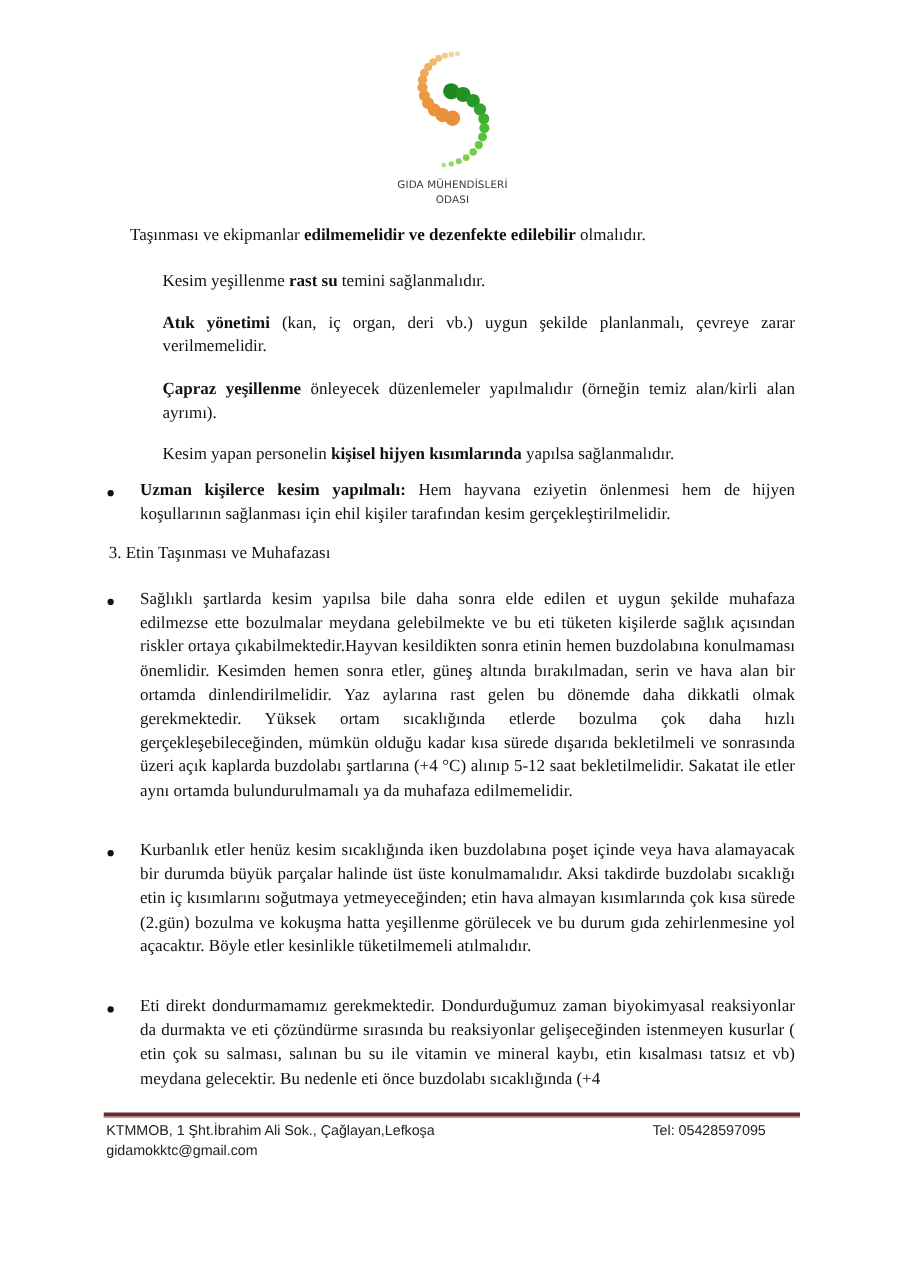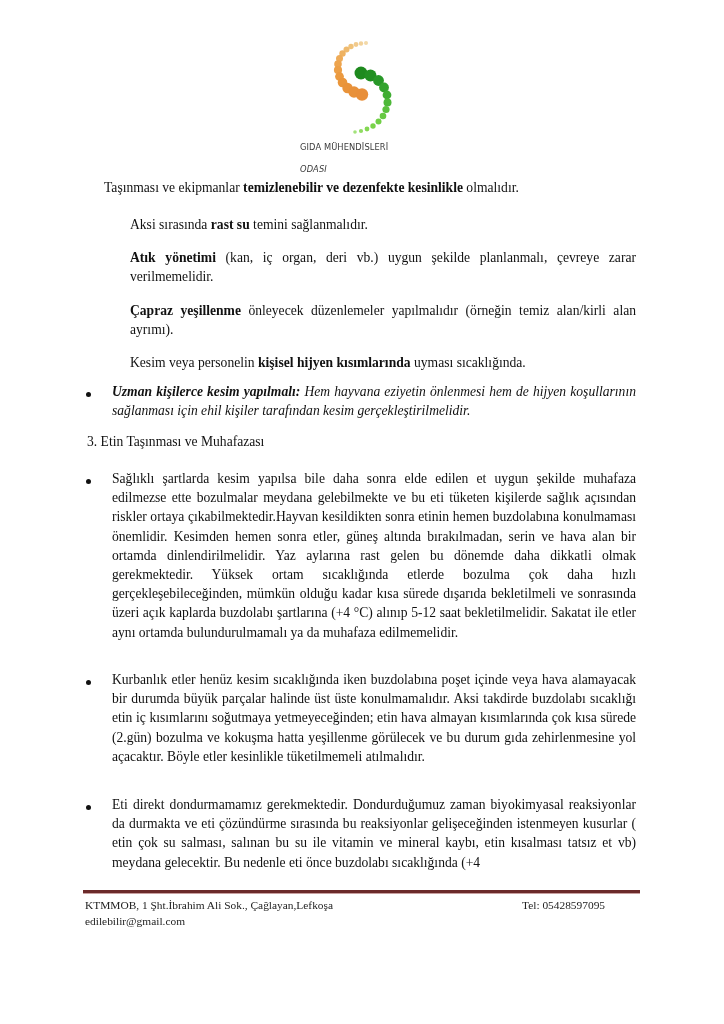--- a/index.html
+++ b/index.html
@@ -1,33 +1,33 @@
 <!DOCTYPE html>
 <html><head>
   <meta charset="utf-8">
   <style>
     html, body { margin: 0; padding: 0; background: #ffffff; }
     body { width: 724px; height: 1024px; position: relative; overflow: hidden;
            font-family: "Liberation Serif", "DejaVu Serif", serif; color: #111; }
     .logo { position: absolute; left: 300px; top: 38px; width: 124px; height: 130px; }
     .logo svg { position: absolute; left: 0; top: 0; }
-    .logo-text { position: absolute; left: 0; width: 124px; text-align: left;
+    .logo-text { position: absolute; left: 0; width: 124px; text-align: center;
                  font-family: "DejaVu Sans", sans-serif; font-size: 8.3px; color: #3a3a3a;
                  letter-spacing: 0.1px; line-height: 10px; }
     .logo-text.l1 { top: 104px; }
-    .logo-text.l2 { top: 126px; font-style: italic; }
+    .logo-text.l2 { top: 116px; }
 
     .p { position: absolute; font-size: 13.6px; line-height: 19.2px; }
     .just { text-align: justify; }
     b { font-weight: bold; }
     .bullet { position: absolute; width: 5px; height: 5px; border-radius: 50%; background: #111; }
 
     .footer-line { position: absolute; left: 83px; top: 890px; width: 557px; height: 3px; background: #6b2a2a;
                    border-bottom: 1px solid #c9a0a0; }
-    .footer { position: absolute; font-family: Liberation Serif, serif; font-size: 11.4px; color: #222; line-height: 16px; }
+    .footer { position: absolute; font-family: Liberation Sans, sans-serif; font-size: 11.4px; color: #222; line-height: 16px; }
   </style>
 </head>
 <body>
 
 <div class="logo">
   <svg width="124" height="104" viewBox="0 0 124 104">
 
     <circle cx="66" cy="5" r="2" fill="#f3d9a8"></circle>
     <circle cx="61" cy="5.5" r="2.2" fill="#f2d29a"></circle>
     <circle cx="56" cy="6.5" r="2.4" fill="#f1ca8c"></circle>
@@ -55,51 +55,51 @@
     <circle cx="73" cy="88" r="2.7" fill="#79d34a"></circle>
     <circle cx="67" cy="91" r="2.4" fill="#83d752"></circle>
     <circle cx="61" cy="93" r="2.1" fill="#90dc62"></circle>
     <circle cx="55" cy="94" r="1.8" fill="#a3e27a"></circle>
   </svg>
   <div class="logo-text l1">GIDA MÜHENDİSLERİ</div>
   <div class="logo-text l2">ODASI</div>
 </div>
 
 <div class="p" style="left:104px; top:178px; width:540px;">
-  <span>Taşınması ve ekipmanlar </span><b>temizlenebilir ve dezenfekte kesinlikle</b><span> olmalıdır.</span>
+  <span>Taşınması ve ekipmanlar </span><b>edilmemelidir ve dezenfekte edilebilir</b><span> olmalıdır.</span>
 </div>
 
 <div class="p" style="left:130px; top:215px; width:506px;">
-  <span>Aksi sırasında </span><b>rast su</b><span> temini sağlanmalıdır.</span>
+  <span>Kesim yeşillenme </span><b>rast su</b><span> temini sağlanmalıdır.</span>
 </div>
 
 <div class="p just" style="left:130px; top:248px; width:506px;">
   <b>Atık yönetimi</b><span> (kan, iç organ, deri vb.) uygun şekilde planlanmalı, çevreye zarar verilmemelidir.</span>
 </div>
 
 <div class="p just" style="left:130px; top:301px; width:506px;">
   <b>Çapraz yeşillenme</b><span> önleyecek düzenlemeler yapılmalıdır (örneğin temiz alan/kirli alan ayrımı).</span>
 </div>
 
 <div class="p" style="left:130px; top:353px; width:506px;">
-  <span>Kesim veya personelin </span><b>kişisel hijyen kısımlarında</b><span> uyması sıcaklığında.</span>
+  <span>Kesim yapan personelin </span><b>kişisel hijyen kısımlarında</b><span> yapılsa sağlanmalıdır.</span>
 </div>
 
 <span class="bullet" style="left:86px; top:392px;"></span>
-<div class="p just" style="left:112px; top:382px; width:524px;font-style:italic;">
+<div class="p just" style="left:112px; top:382px; width:524px;">
   <b>Uzman kişilerce kesim yapılmalı:</b><span>  Hem hayvana eziyetin önlenmesi hem de hijyen koşullarının sağlanması için ehil kişiler tarafından kesim gerçekleştirilmelidir.</span>
 </div>
 
 <div class="p" style="left:87px; top:432px; font-weight:normal;">3. Etin Taşınması ve Muhafazası</div>
 
 <span class="bullet" style="left:86px; top:479px;"></span>
 <div class="p just" style="left:112px; top:469px; width:524px;">Sağlıklı şartlarda kesim yapılsa bile daha sonra elde edilen et uygun şekilde muhafaza edilmezse  ette bozulmalar  meydana gelebilmekte ve bu eti tüketen kişilerde sağlık açısından  riskler ortaya çıkabilmektedir.Hayvan kesildikten sonra etinin hemen buzdolabına konulmaması önemlidir. Kesimden hemen sonra etler, güneş altında bırakılmadan, serin ve hava alan bir ortamda dinlendirilmelidir. Yaz aylarına rast gelen bu dönemde daha dikkatli olmak gerekmektedir. Yüksek ortam sıcaklığında etlerde bozulma çok daha hızlı gerçekleşebileceğinden, mümkün olduğu kadar kısa sürede dışarıda bekletilmeli ve  sonrasında üzeri açık kaplarda buzdolabı şartlarına (+4 °C) alınıp 5-12 saat bekletilmelidir. Sakatat ile etler aynı ortamda bulundurulmamalı ya da muhafaza edilmemelidir.</div>
 
 <span class="bullet" style="left:86px; top:680px;"></span>
 <div class="p just" style="left:112px; top:670px; width:524px;">Kurbanlık etler henüz kesim sıcaklığında iken buzdolabına poşet içinde veya hava alamayacak bir durumda büyük parçalar halinde üst üste konulmamalıdır.  Aksi takdirde buzdolabı sıcaklığı etin iç kısımlarını soğutmaya yetmeyeceğinden; etin hava almayan kısımlarında çok kısa sürede (2.gün) bozulma ve kokuşma hatta yeşillenme görülecek ve bu durum gıda zehirlenmesine yol açacaktır. Böyle etler kesinlikle tüketilmemeli atılmalıdır.</div>
 
 <span class="bullet" style="left:86px; top:805px;"></span>
 <div class="p just" style="left:112px; top:795px; width:524px; height:77px; overflow:hidden;">Eti direkt dondurmamamız gerekmektedir. Dondurduğumuz zaman biyokimyasal reaksiyonlar da durmakta ve  eti çözündürme sırasında  bu reaksiyonlar gelişeceğinden istenmeyen kusurlar  ( etin çok su salması, salınan bu su ile vitamin ve mineral kaybı, etin kısalması  tatsız et vb) meydana gelecektir. Bu nedenle eti önce buzdolabı sıcaklığında (+4</div>
 
 <div class="footer-line"></div>
 <div class="footer" style="left:85px; top:897px;">KTMMOB, 1 Şht.İbrahim Ali Sok., Çağlayan,Lefkoşa</div>
-<div class="footer" style="left:85px; top:913px;">edilebilir@gmail.com</div>
+<div class="footer" style="left:85px; top:913px;">gidamokktc@gmail.com</div>
 <div class="footer" style="left:522px; top:897px;">Tel: 05428597095</div>
 
 </body></html>

